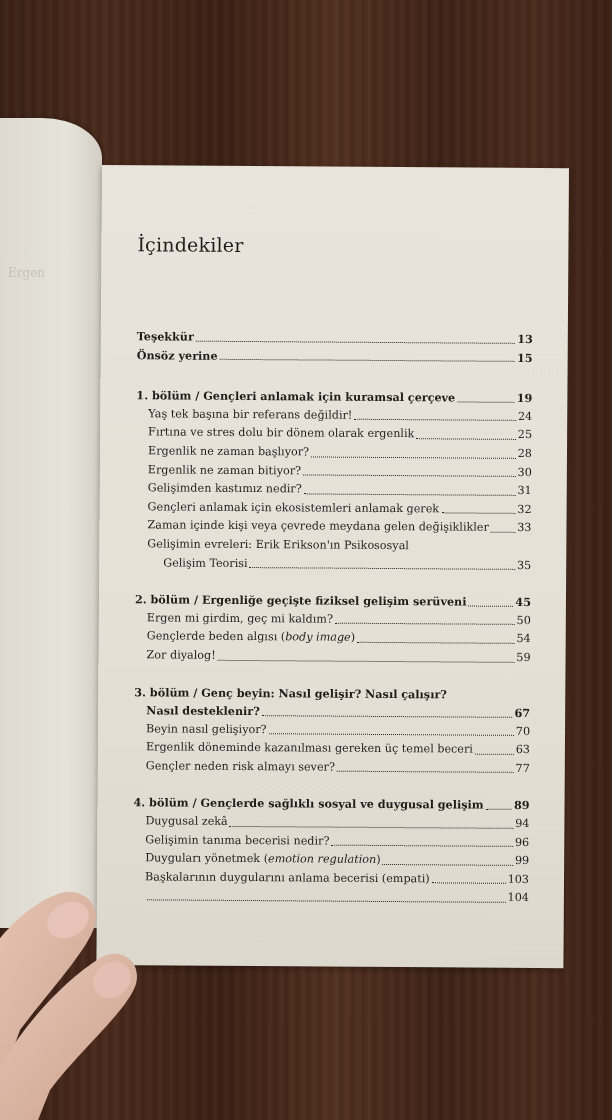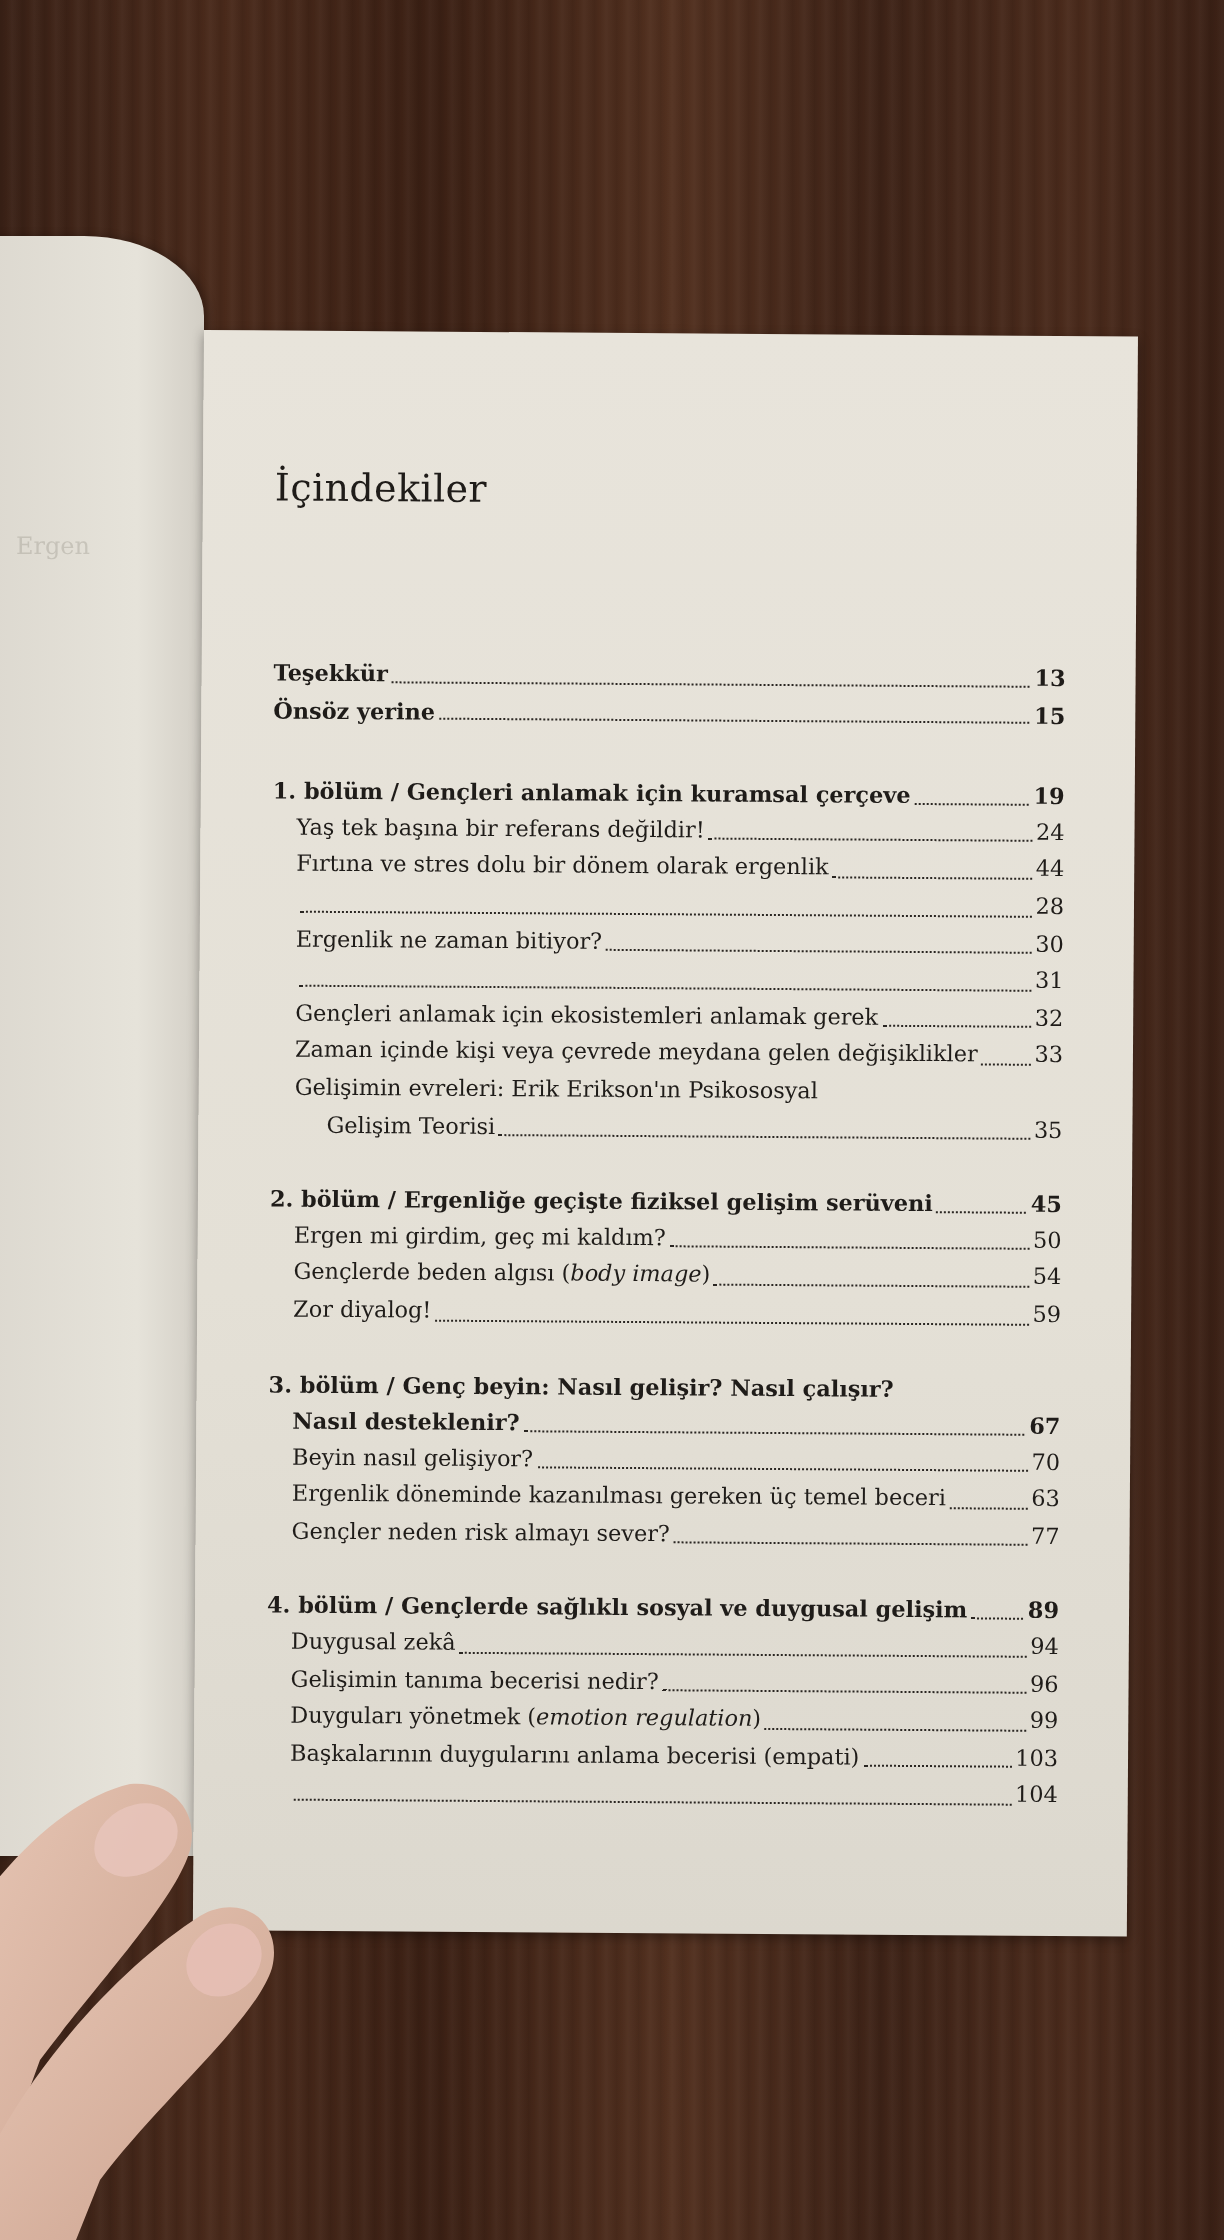--- a/index.html
+++ b/index.html
@@ -85,32 +85,34 @@
         <span class="page">19</span>
     </div>
     <div class="row sub">
         <span class="label">Yaş tek başına bir referans değildir!</span>
         <span class="dots"></span>
         <span class="page">24</span>
       </div>
     <div class="row sub">
         <span class="label">Fırtına ve stres dolu bir dönem olarak ergenlik</span>
         <span class="dots"></span>
-        <span class="page">44</span>
-      </div>
-    <div class="row sub">
+        <span class="page">25</span>
+      </div>
+    <div class="row sub">
+        <span class="label">Ergenlik ne zaman başlıyor?</span>
         <span class="dots"></span>
         <span class="page">28</span>
       </div>
     <div class="row sub">
         <span class="label">Ergenlik ne zaman bitiyor?</span>
         <span class="dots"></span>
         <span class="page">30</span>
       </div>
     <div class="row sub">
+        <span class="label">Gelişimden kastımız nedir?</span>
         <span class="dots"></span>
         <span class="page">31</span>
       </div>
     <div class="row sub">
         <span class="label">Gençleri anlamak için ekosistemleri anlamak gerek</span>
         <span class="dots"></span>
         <span class="page">32</span>
       </div>
     <div class="row sub">
         <span class="label">Zaman içinde kişi veya çevrede meydana gelen değişiklikler</span>

